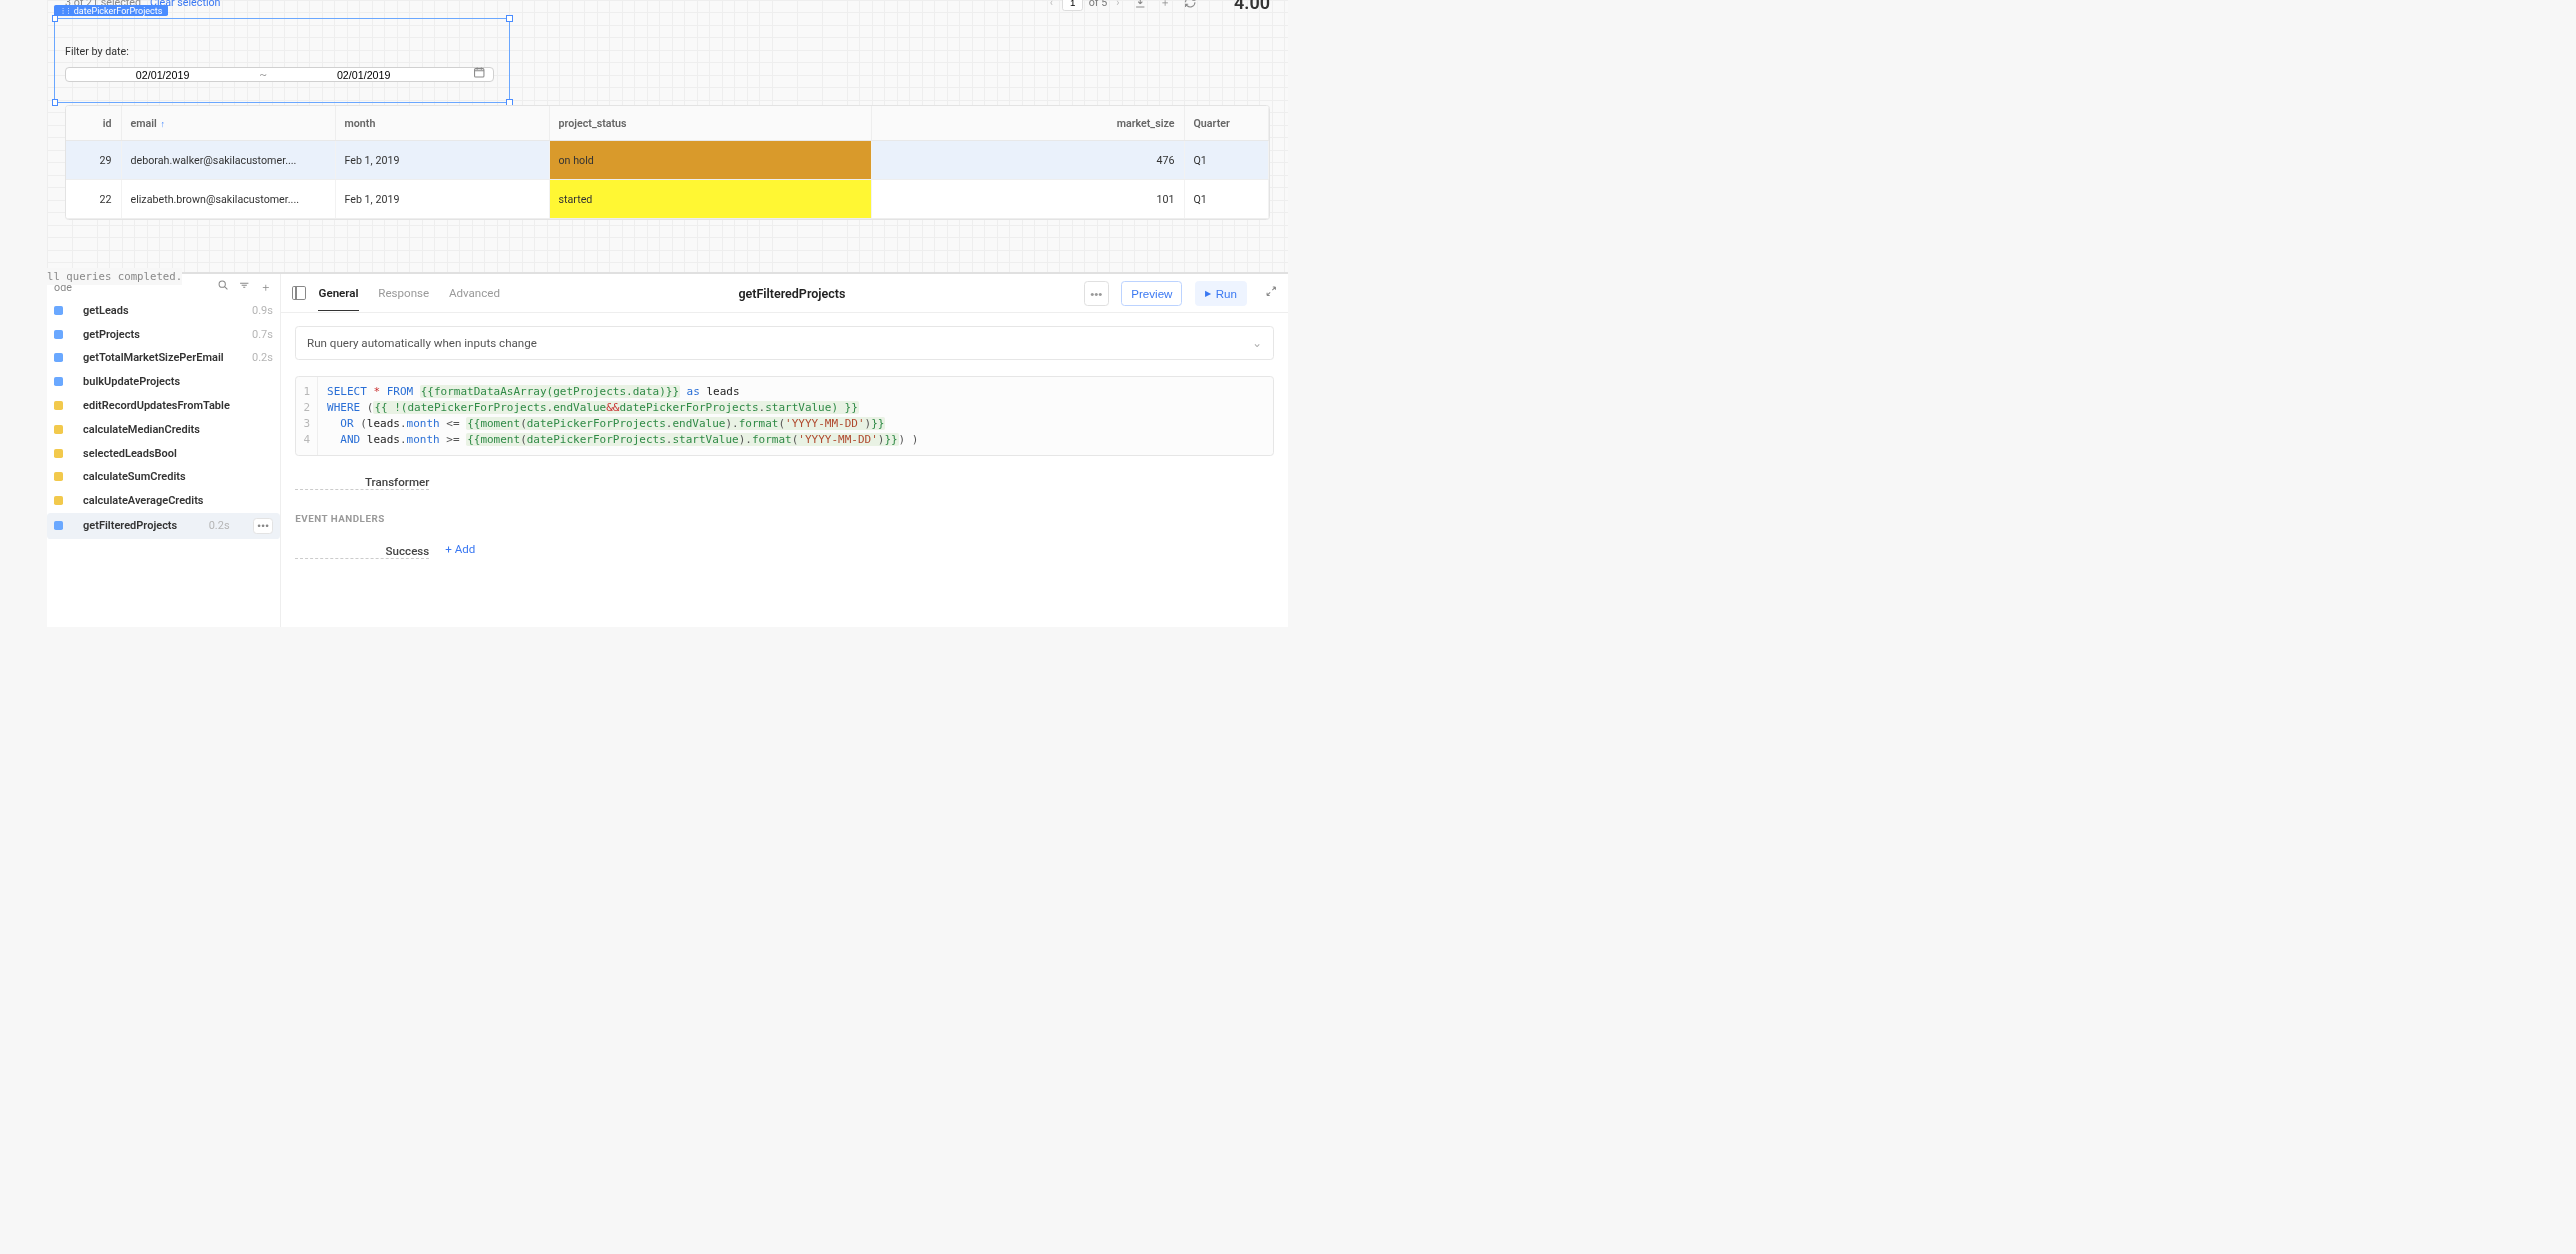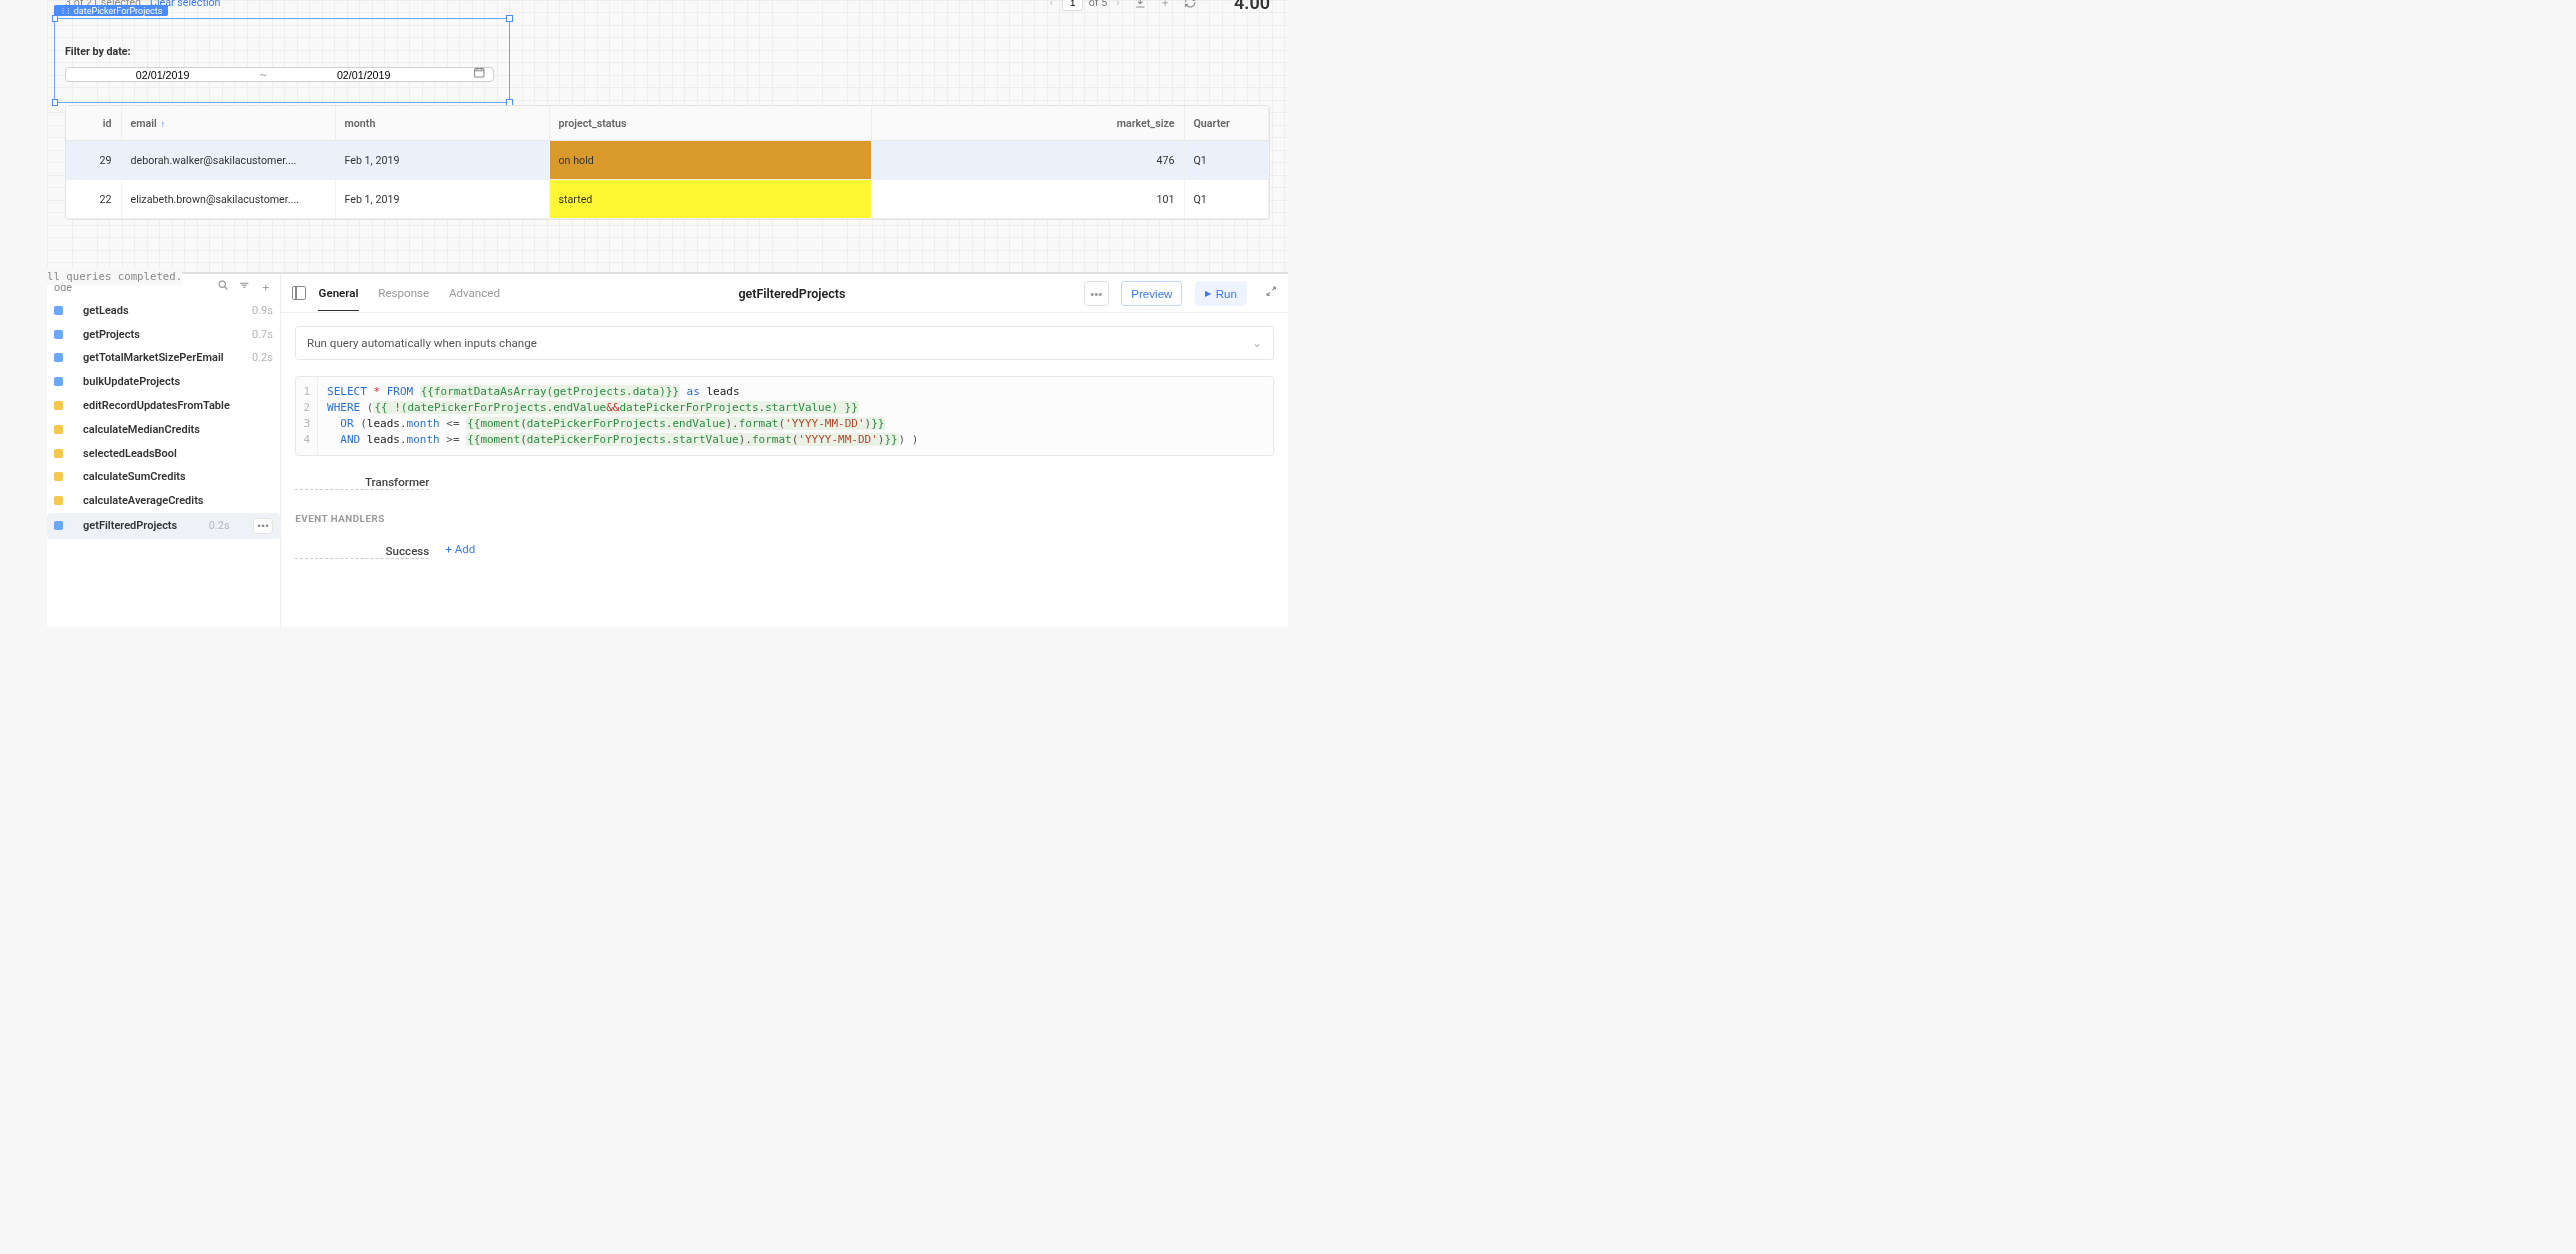--- a/index.html
+++ b/index.html
@@ -78,21 +78,21 @@
     display: flex; align-items: center; gap: 3.6px;
   }
   .sel-box .tag::before {
     content: "⋮⋮"; font-size: 7.1px; letter-spacing: -1.8px;
   }
 
   .datepicker {
     position: absolute; left: 18px; top: 45px;
   }
   .datepicker .lbl {
-    font-size: 10.7px; color: #333; font-weight: 700; margin-bottom: 9px;
+    font-size: 10.7px; color: #333; font-weight: 400; margin-bottom: 9px;
   }
   .datepicker .range {
     display: flex; align-items: flex-end;
     background: #fff; border: 0.9px solid #d0d0d0; border-radius: 4px;
     height: 15px; width: 429px; padding: 0 7.1px;
   }
   .datepicker .range input {
     border: none; outline: none; text-align: center; font-size: 10.7px; width: 179px;
   }
   .datepicker .range .tilde { color: #999; padding: 0 7.1px; }

